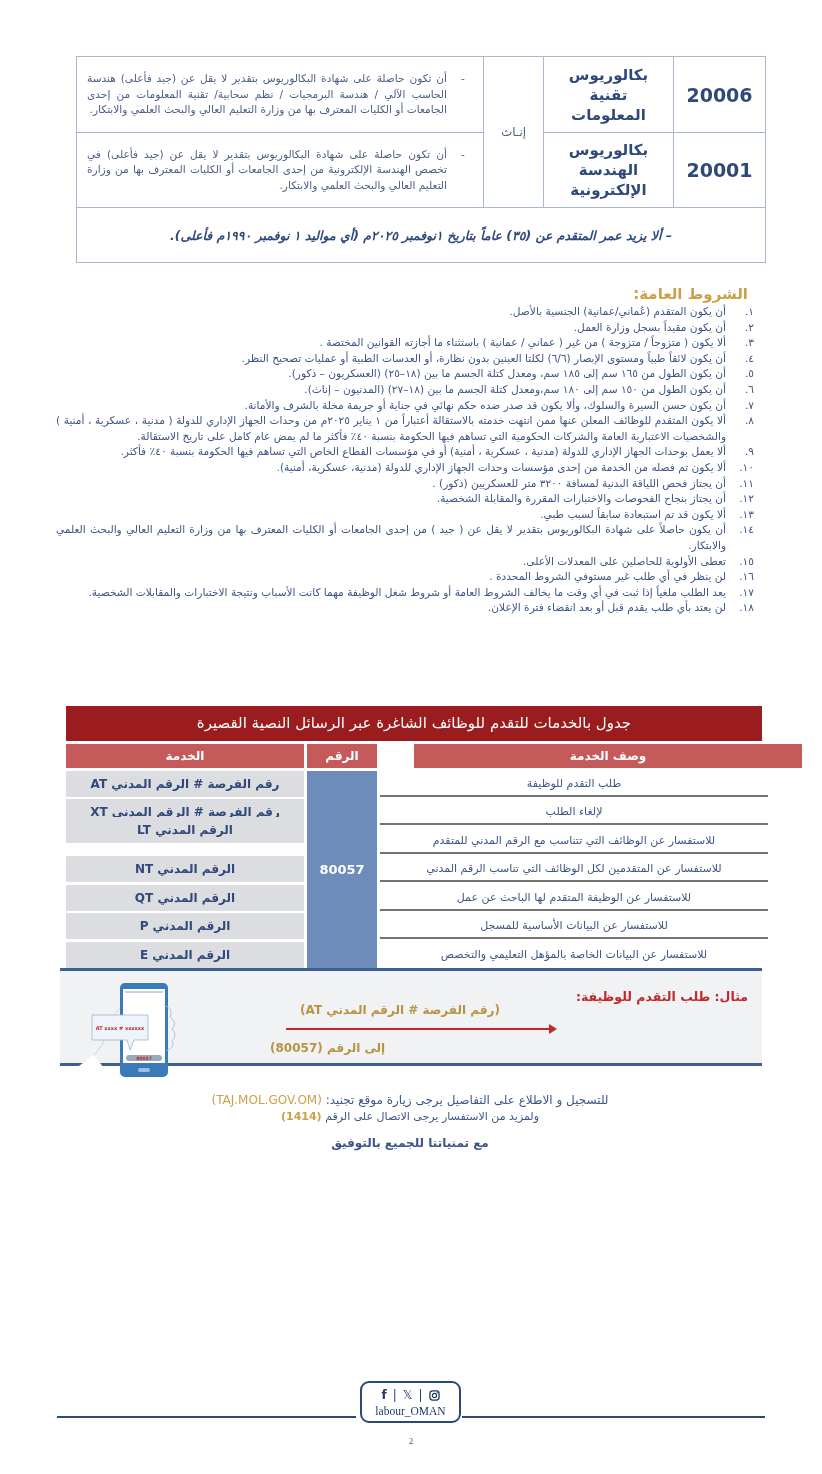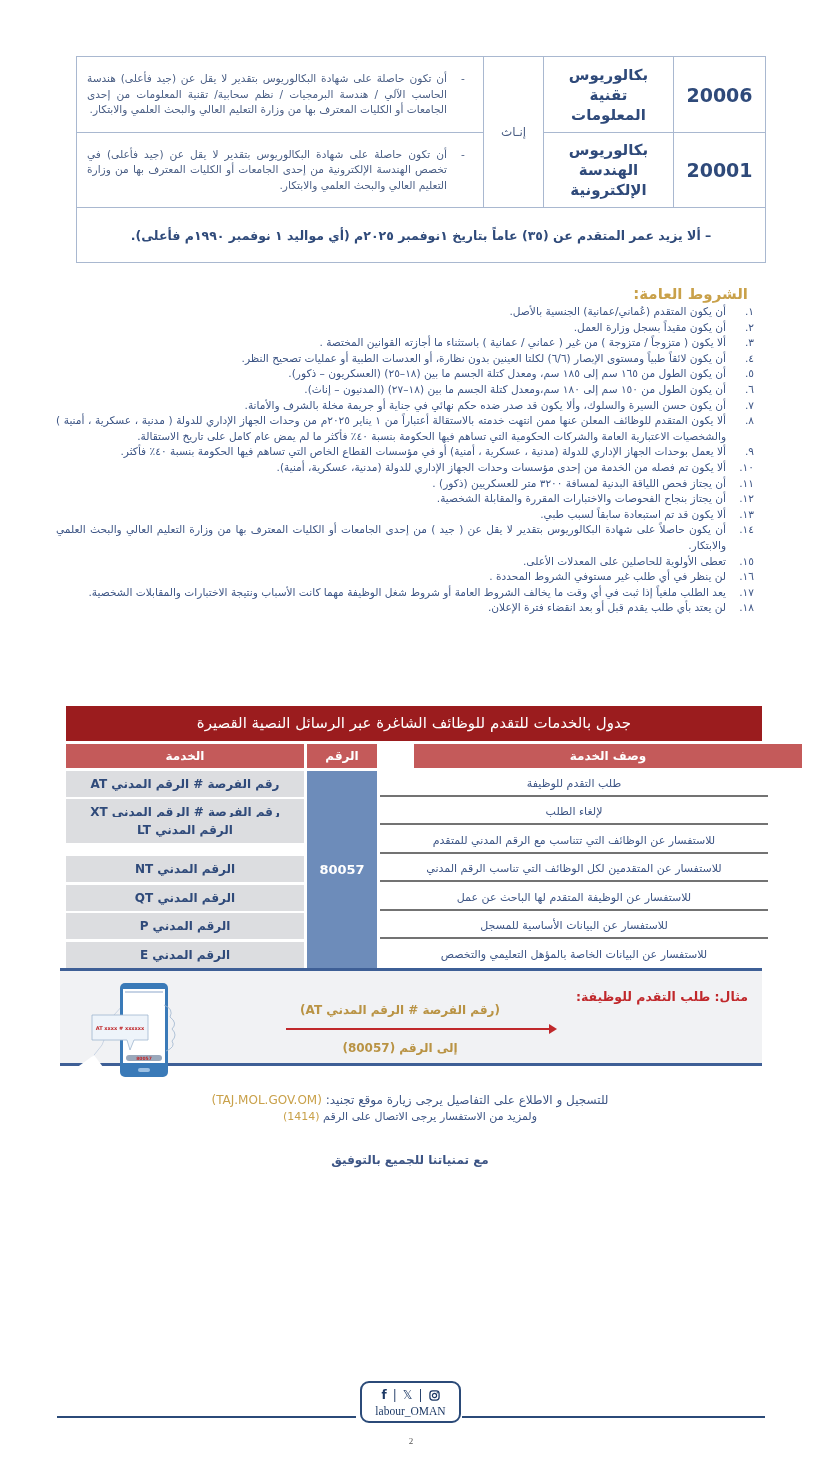--- a/index.html
+++ b/index.html
@@ -11,21 +11,21 @@
   .spec-table td { border: 1.5px solid #a9b8d0; vertical-align: middle; }
   .spec-table .code { width: 92px; text-align: center; font-weight: bold; font-size: 19px; color: #2f4a7a; }
   .spec-table .degree { width: 130px; text-align: center; font-weight: bold; font-size: 15px; line-height: 20px; color: #2f4a7a; padding: 4px 6px; }
   .spec-table .gender { width: 60px; text-align: center; font-size: 12px; color: #4b5f85; }
   .spec-table .req { font-size: 10.6px; line-height: 15.5px; color: #4b5f85; padding: 6px 8px 6px 10px; text-align: justify; }
   .spec-table .req .dash { float: right; width: 24px; text-align: center; }
   .spec-table .req .txt { margin-right: 28px; display: block; }
   .spec-table tr.r1 { height: 76px; }
   .spec-table tr.r2 { height: 75px; }
   .spec-table tr.age-row { height: 55px; }
-  .spec-table .age { text-align: center; font-weight: bold; font-size: 12.5px; color: #2f4a7a; }
+  .spec-table .age { text-align: center; font-weight: bold; font-size: 12.5px; color: #2f4a7a; font-style: italic; }
 
   
   .conditions { position: absolute; left: 56px; top: 284px; width: 700px; direction: rtl; }
   .conditions h2 { font-size: 15px; font-weight: bold; color: #c9a14a; line-height: 20px; margin-right: 8px; }
   .conditions ol { list-style: none; }
   .conditions li { position: relative; font-size: 10.6px; line-height: 15.6px; color: #3d5585; padding-right: 30px; text-align: justify; }
   .conditions li .num { position: absolute; right: 2px; top: 0; width: 26px; text-align: right; }
 
   
   .sms { position: absolute; left: 60px; top: 706px; width: 702px; padding-left: 6px; }
@@ -39,30 +39,30 @@
   .num-cell { position: absolute; left: 241px; width: 70px; top: 30px; height: 198px; background: #6d8cba; color: #ffffff; font-weight: bold; font-size: 13px; text-align: center; line-height: 198px; }
   .desc-cell { position: absolute; left: 314px; width: 388px; height: 26px; background: #ffffff; color: #3d5585; font-size: 11px; text-align: center; line-height: 26px; border-bottom: 2px solid #737373; }
   .sms-bottom-line { position: absolute; left: 0; top: 262px; width: 702px; height: 3px; background: #3e5f96; }
 
   
   .example { position: absolute; left: 60px; top: 971px; width: 702px; height: 95px; background: #f1f2f4; border-bottom: 3px solid #3e5f96; }
   .example-title { position: absolute; right: 14px; top: 18px; color: #c0282b; font-weight: bold; font-size: 12.5px; }
   .example-code { position: absolute; left: 210px; top: 32px; width: 260px; text-align: center; color: #b99344; font-weight: bold; font-size: 12px; direction: rtl; }
   .example-arrow { position: absolute; left: 226px; top: 57px; width: 264px; height: 2px; background: #c0282b; }
   .example-arrow::after { content: ""; position: absolute; right: -7px; top: -4px; border-left: 8px solid #c0282b; border-top: 5px solid transparent; border-bottom: 5px solid transparent; }
-  .example-to { position: absolute; left: 210px; top: 70px; width: 260px; text-align: center; color: #b99344; font-weight: bold; font-size: 12px; }
+  .example-to { position: absolute; left: 210px; top: 70px; width: 260px; text-align: left; color: #b99344; font-weight: bold; font-size: 12px; }
   .phone-art { position: absolute; left: 12px; top: 4px; width: 110px; height: 110px; }
 
   
   .contact { position: absolute; left: 120px; top: 1092px; width: 580px; text-align: center; direction: rtl; }
   .contact .l1 { font-size: 12px; font-weight: normal; color: #3d5585; line-height: 17px; }
   .contact .l1 .url { color: #c9a14a; direction: ltr; unicode-bidi: embed; }
   .contact .l2 { font-size: 11px; color: #3d5585; line-height: 15px; }
-  .contact .l2 .phone { color: #c9a14a; font-weight: normal; }
-  .contact .l3 { font-size: 12px; font-weight: bold; color: #3d5585; margin-top: 29px; }
+  .contact .l2 .phone { color: #c9a14a; font-weight: bold; }
+  .contact .l3 { font-size: 12px; font-weight: bold; color: #3d5585; margin-top: 12px; }
 
   
   .foot-line { position: absolute; top: 1416px; height: 2px; background: #2b4a78; }
   .foot-line.left { left: 57px; width: 299px; }
   .foot-line.right { left: 462px; width: 303px; }
   .social-box { position: absolute; left: 360px; top: 1381px; width: 101px; height: 42px; border: 2px solid #2b4a78; border-radius: 9px; background: #ffffff; direction: ltr; text-align: center; }
   .social-icons { display: flex; justify-content: center; align-items: center; gap: 6px; margin-top: 4px; height: 16px; color: #1e3a66; font-size: 12px; font-family: "DejaVu Serif", serif; }
   .social-icons .sep { color: #1e3a66; font-size: 12px; }
   .social-handle { font-family: "Liberation Serif", serif; font-size: 11.5px; color: #1e3a66; line-height: 16px; }
   .page-num { position: absolute; left: 400px; top: 1436px; width: 22px; text-align: center; font-family: "Liberation Serif", serif; font-size: 9px; color: #555555; }

